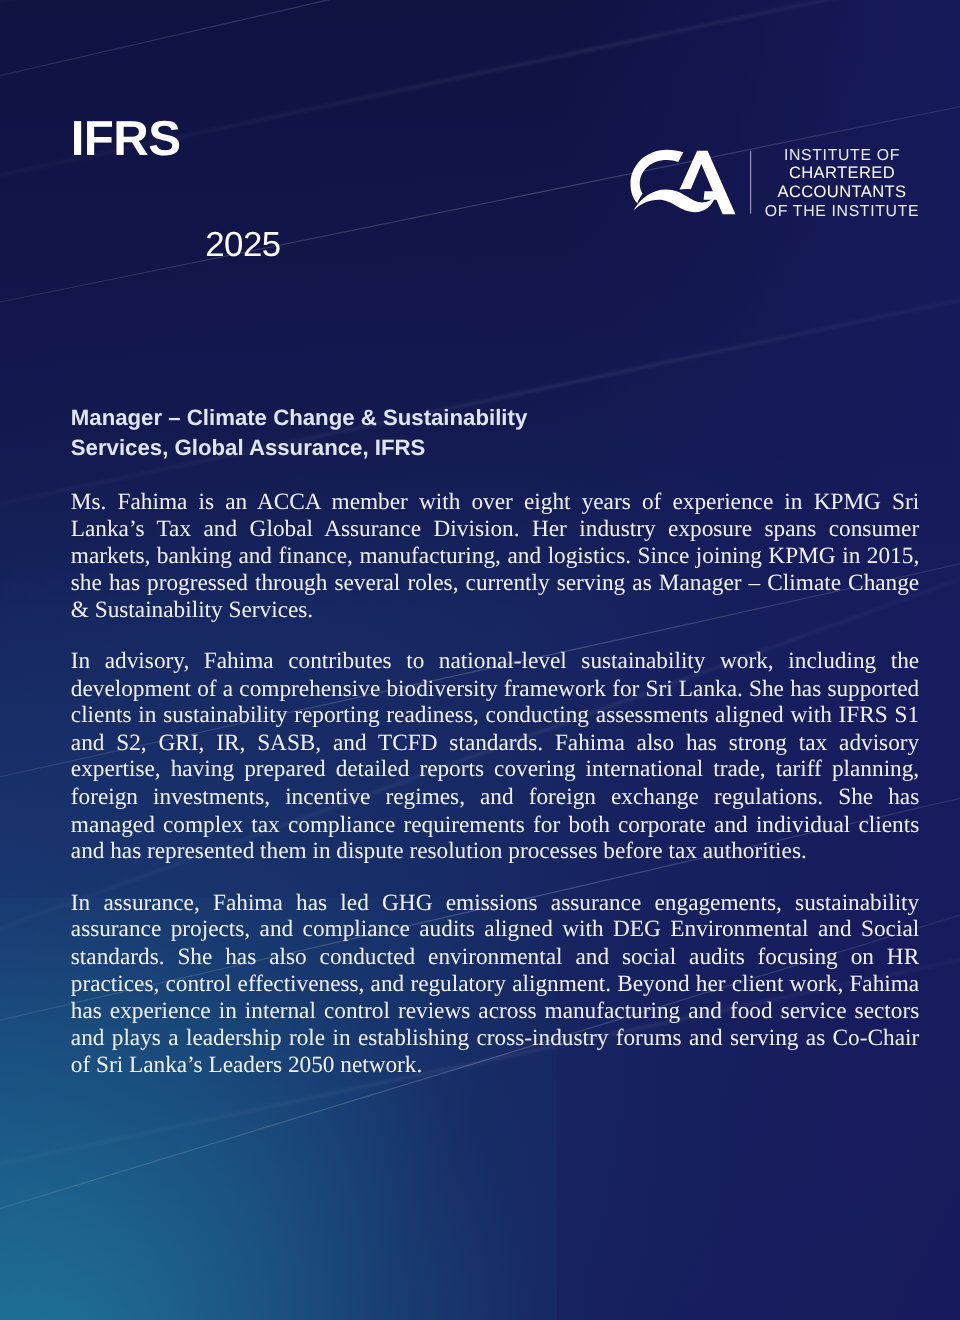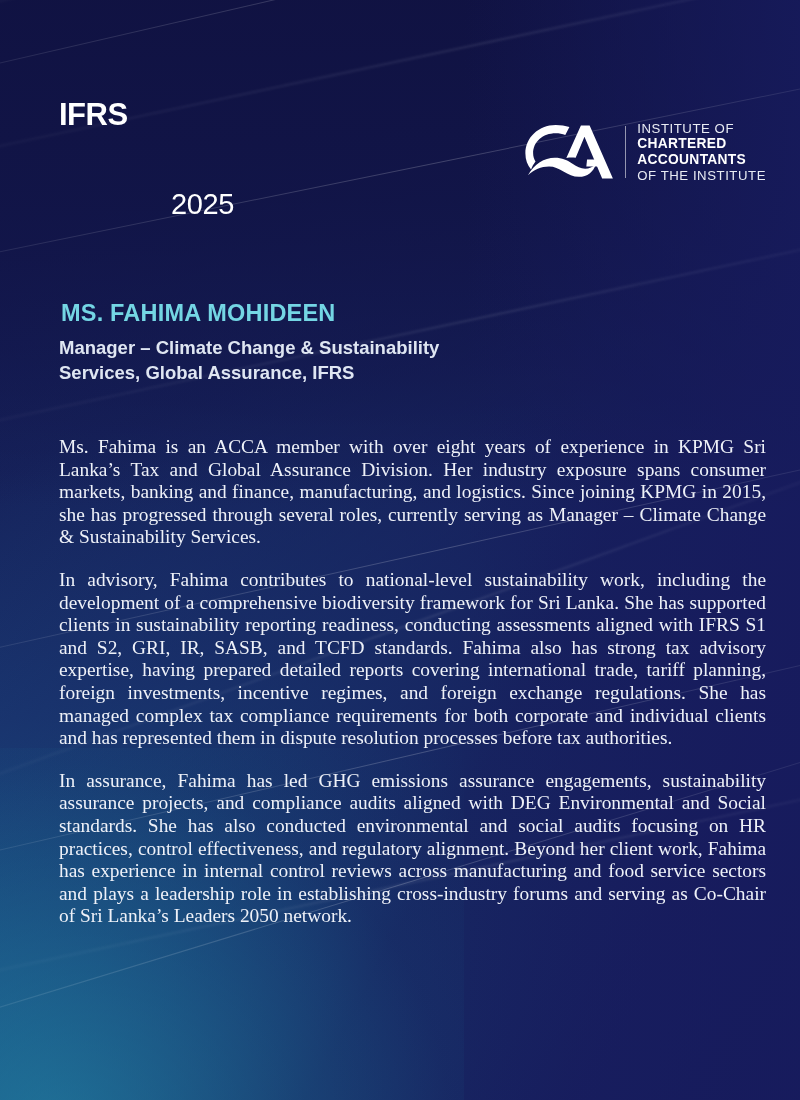--- a/index.html
+++ b/index.html
@@ -131,21 +131,21 @@
     position: absolute;
     top: 0; left: 0; right: 0;
     height: 250px;
   }
   .event-title {
     position: absolute;
     left: 59px;
     top: 92px;
     color: #ffffff;
     font-weight: bold;
-    font-size: 31px;
+    font-size: 41px;
     line-height: 46px;
     letter-spacing: -0.5px;
   }
   .event-title .ln { display: block; }
   .event-year {
     position: absolute;
     left: 171px;
     top: 188px;
     color: #ffffff;
     font-weight: normal;
@@ -173,23 +173,24 @@
     background: rgba(255,255,255,0.55);
     margin: 0 11px 0 8px;
     flex: 0 0 auto;
   }
   .logo-text {
     color: #ffffff;
     font-size: 13.2px;
     line-height: 15.6px;
     letter-spacing: 0.55px;
     white-space: nowrap;
+    text-align: center;
   }
   .logo-text .lt-reg { font-weight: normal; color: #e9ecf4; }
-  .logo-text .lt-bold { font-weight: bold; letter-spacing: 0.3px; font-size: 13.8px; }
+  .logo-text .lt-bold { font-weight: normal; letter-spacing: 0.3px; font-size: 13.8px; }
 
   
   .speaker-name {
     position: absolute;
     left: 61px;
     top: 300px;
     color: #74d6e4;
     font-weight: bold;
     font-size: 23.5px;
     letter-spacing: 0.2px;
@@ -202,21 +203,21 @@
     font-size: 18.5px;
     line-height: 24.5px;
     font-weight: bold;
   }
   .speaker-role .ln { display: block; }
 
   
   .bio {
     position: absolute;
     left: 59px;
-    top: 436px;
+    top: 408px;
     width: 707px;
     color: #eef1f8;
     font-family: "Liberation Serif", "DejaVu Serif", serif;
     font-size: 19.4px;
     line-height: 22.6px;
     text-align: justify;
     text-justify: inter-word;
   }
   .bio p {
     margin: 0 0 20px 0;
@@ -274,21 +275,20 @@
         <span class="logo-text">
           <div class="lt-reg">INSTITUTE OF</div>
           <div class="lt-bold">CHARTERED</div>
           <div class="lt-bold">ACCOUNTANTS</div>
           <div class="lt-reg">OF THE INSTITUTE</div>
         </span>
       </div>
 
     </div>
 
-    <div class="speaker-name">MS. FAHIMA MOHIDEEN</div>
 
     <div class="speaker-role">
       <span class="ln">Manager – Climate Change &amp; Sustainability</span>
       <span class="ln">Services, Global Assurance, IFRS</span>
     </div>
 
     <div class="bio">
       <p>Ms. Fahima is an ACCA member with over eight years of experience in KPMG Sri Lanka’s Tax and Global Assurance Division. Her industry exposure spans consumer markets, banking and finance, manufacturing, and logistics. Since joining KPMG in 2015, she has progressed through several roles, currently serving as Manager – Climate Change &amp; Sustainability Services.</p>
       <p>In advisory, Fahima contributes to national-level sustainability work, including the development of a comprehensive biodiversity framework for Sri Lanka. She has supported clients in sustainability reporting readiness, conducting assessments aligned with IFRS S1 and S2, GRI, IR, SASB, and TCFD standards. Fahima also has strong tax advisory expertise, having prepared detailed reports covering international trade, tariff planning, foreign investments, incentive regimes, and foreign exchange regulations. She has managed complex tax compliance requirements for both corporate and individual clients and has represented them in dispute resolution processes before tax authorities.</p>
       <p>In assurance, Fahima has led GHG emissions assurance engagements, sustainability assurance projects, and compliance audits aligned with DEG Environmental and Social standards. She has also conducted environmental and social audits focusing on HR practices, control effectiveness, and regulatory alignment. Beyond her client work, Fahima has experience in internal control reviews across manufacturing and food service sectors and plays a leadership role in establishing cross-industry forums and serving as Co-Chair of Sri Lanka’s Leaders 2050 network.</p>

